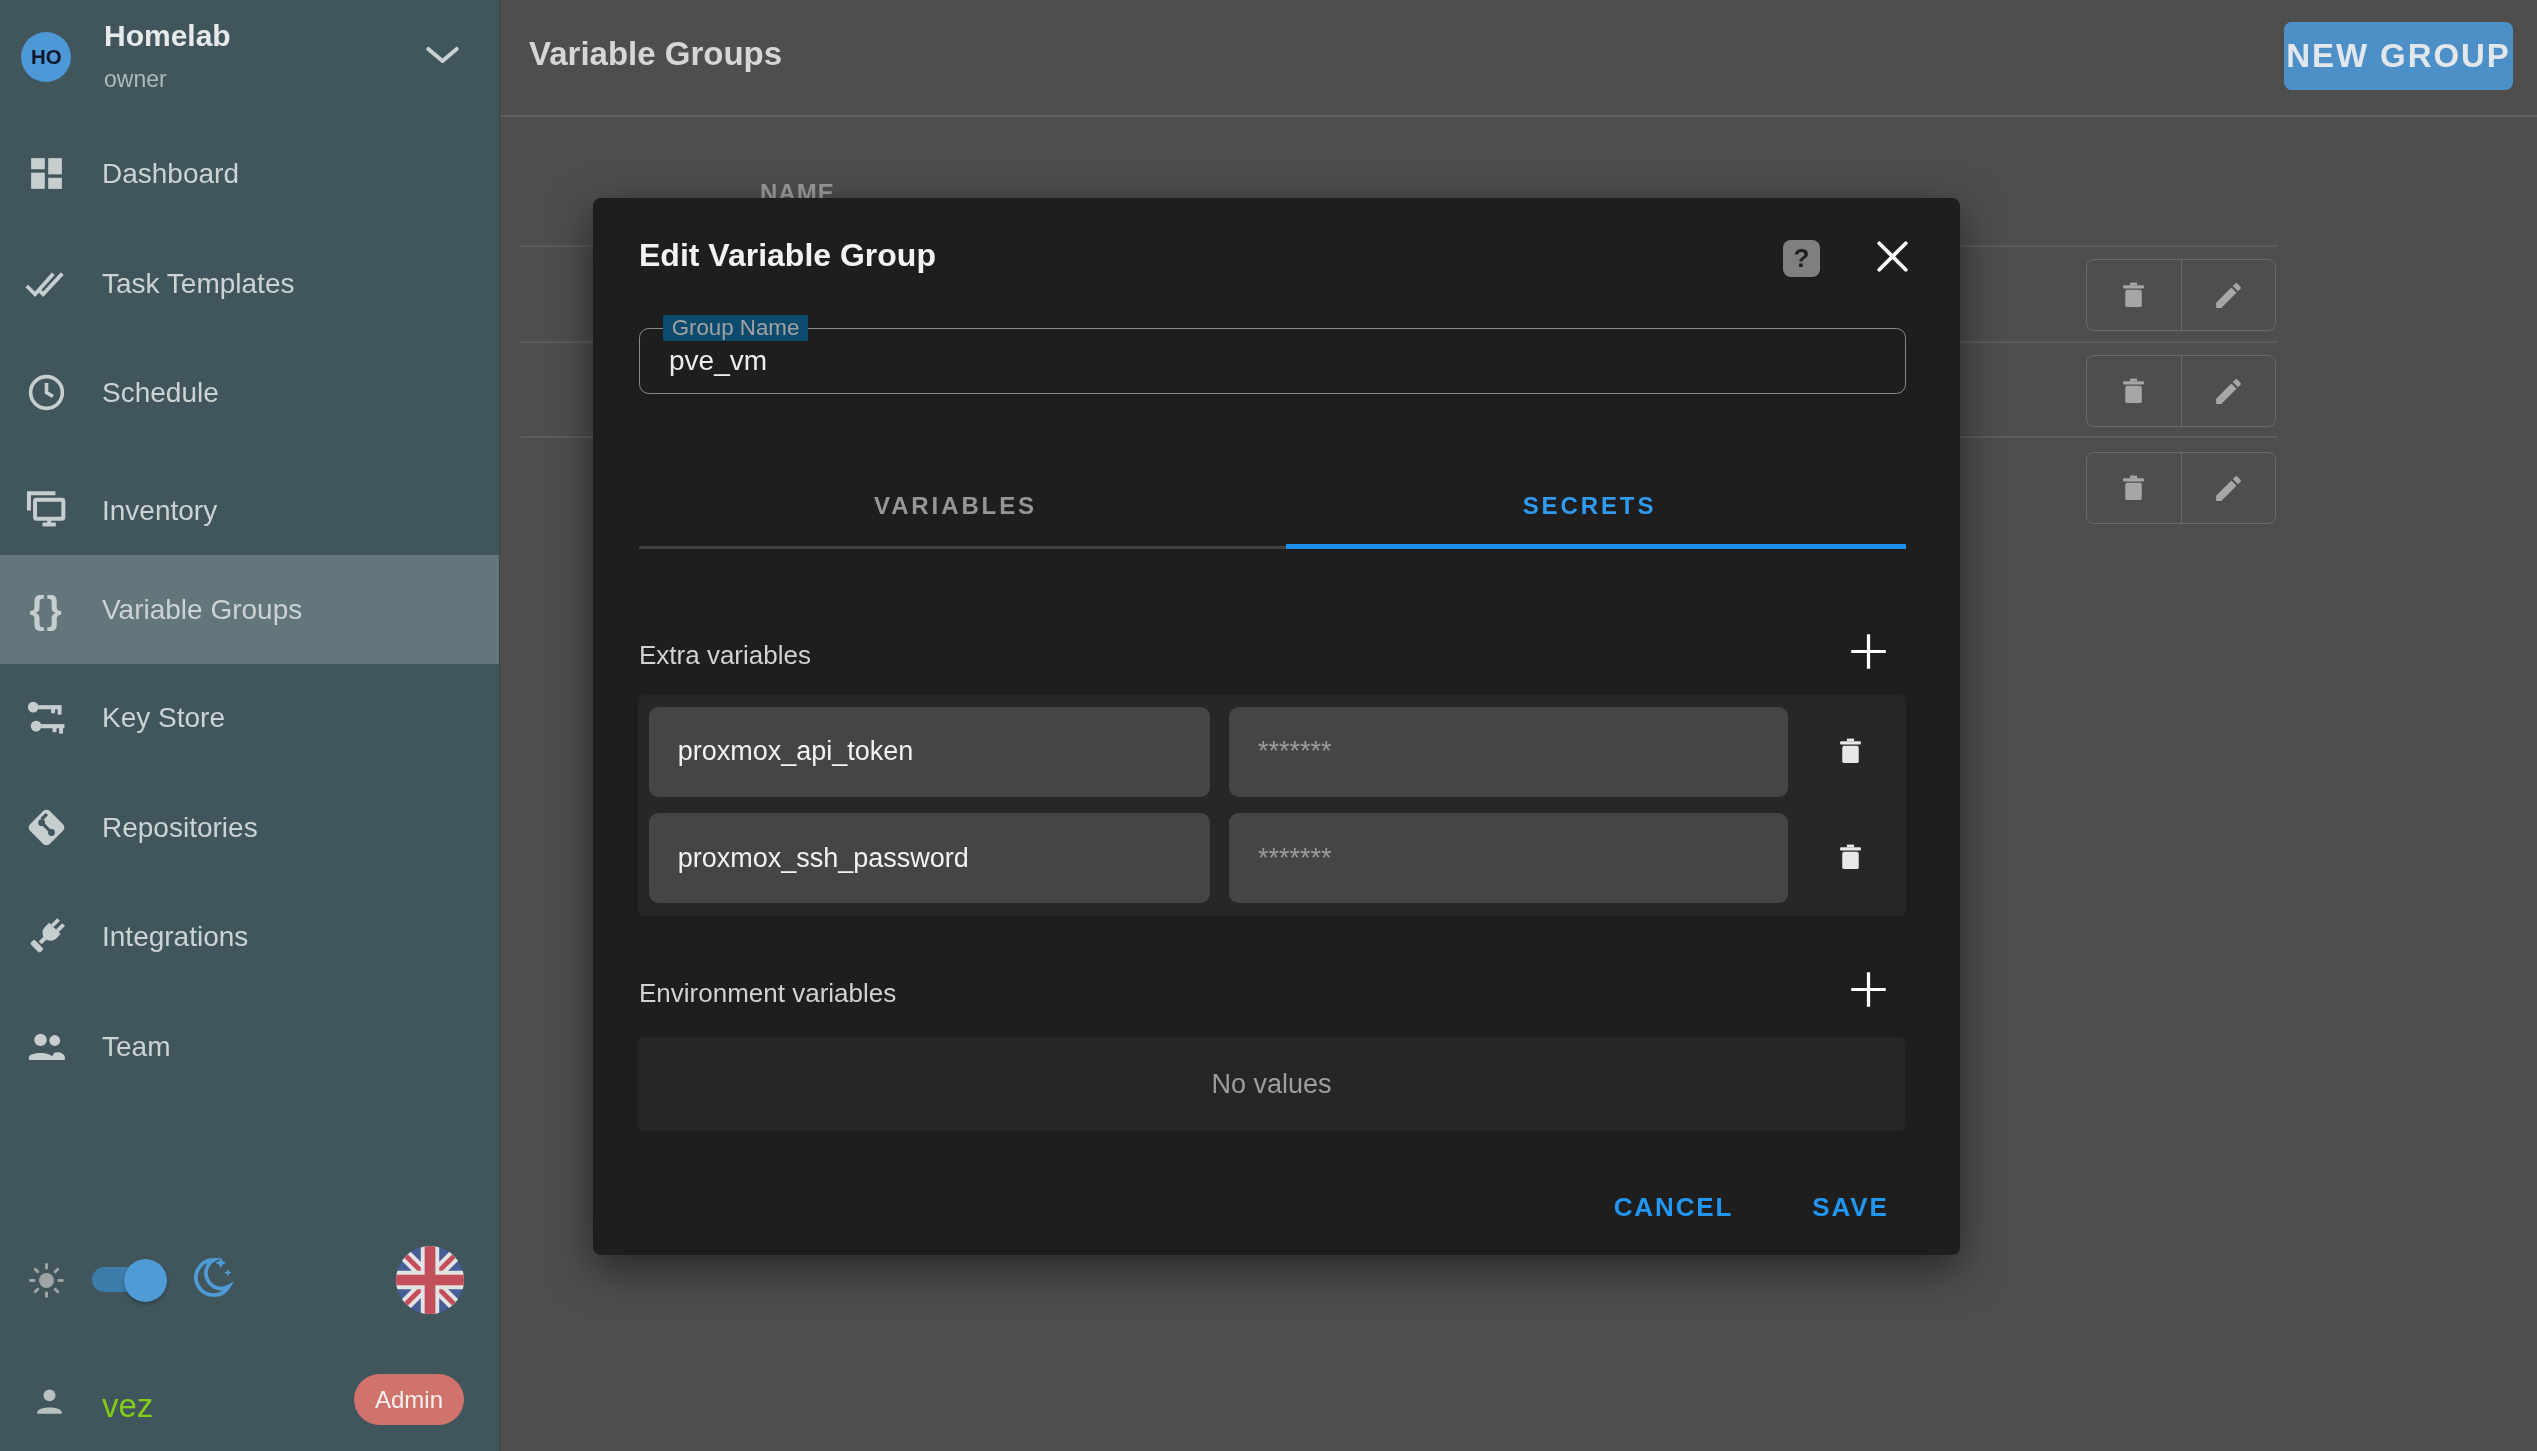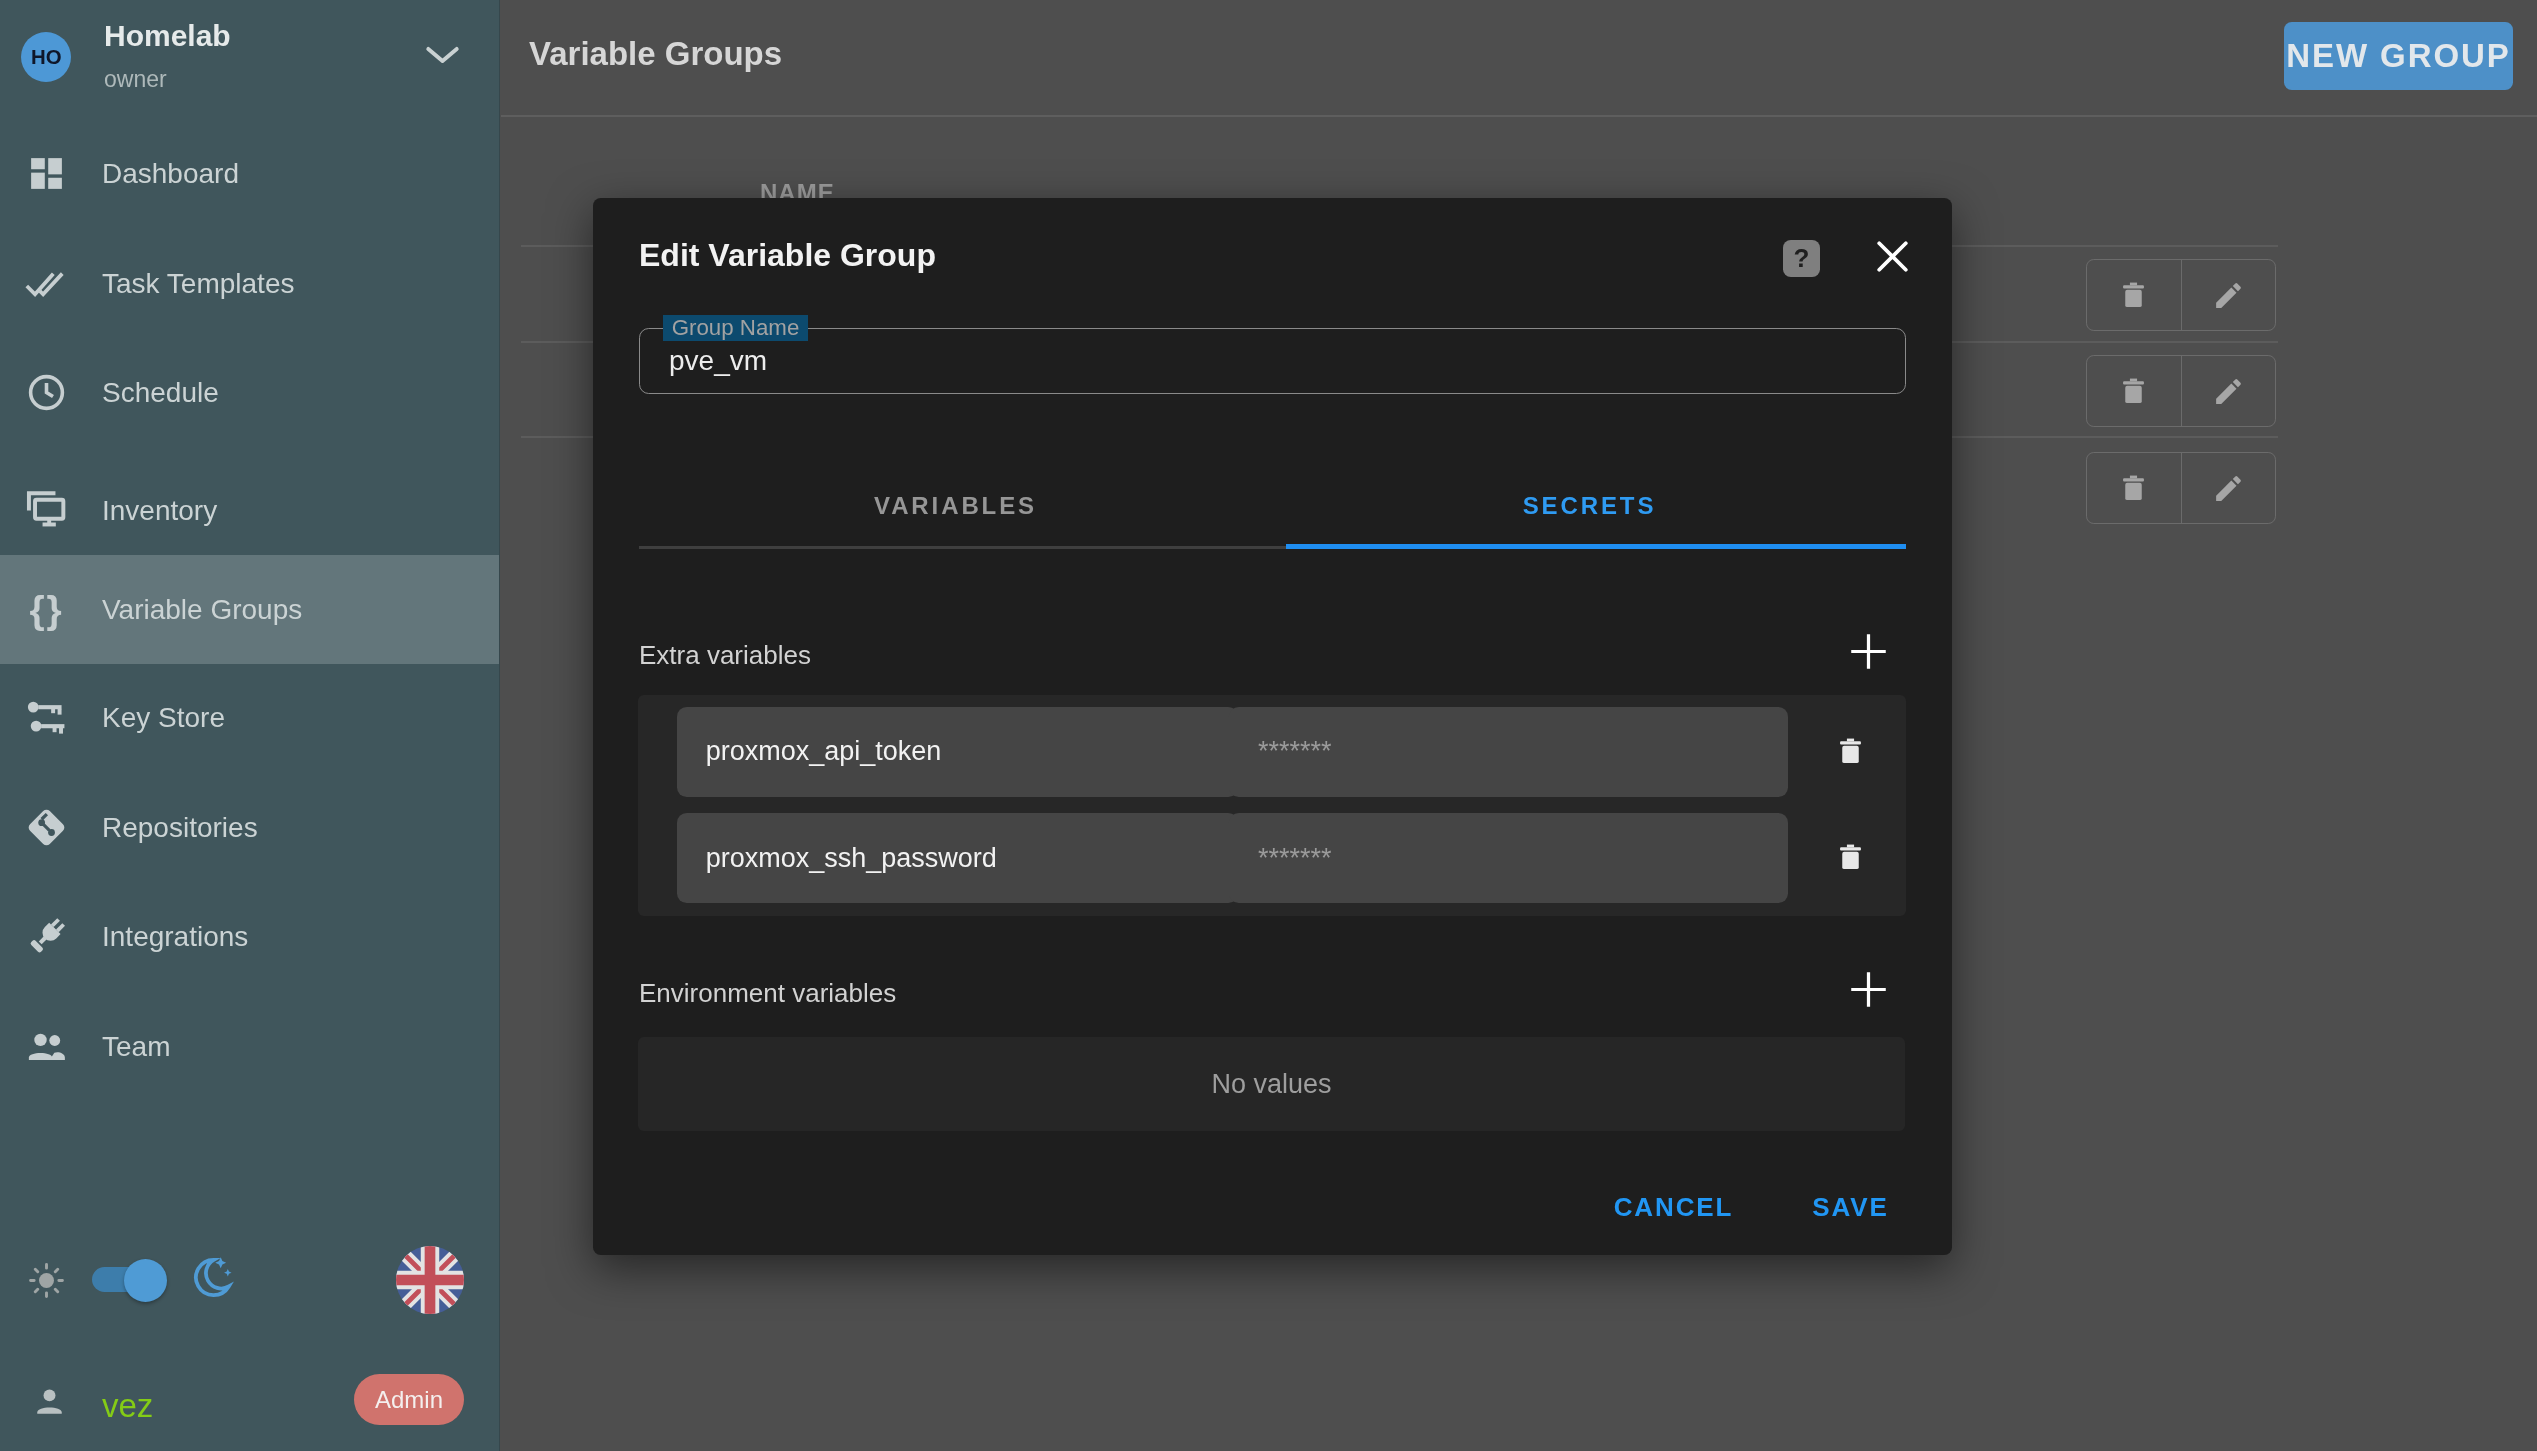--- a/index.html
+++ b/index.html
@@ -44,21 +44,21 @@
               color:#9b9b9b;letter-spacing:1px;}
   .row-divider{position:absolute;left:20.4px;width:1757px;height:1.9px;background:#5c5c5c;}
   .action-group{position:absolute;left:1585px;width:188px;height:70px;border:1.9px solid #6b6b6b;
                 border-radius:7.8px;display:flex;}
   .action-cell{flex:1;display:flex;align-items:center;justify-content:center;color:#a6a6a6;
                cursor:pointer;}
   .action-cell + .action-cell{border-left:1.9px solid #6b6b6b;}
 
   
   #modal{position:absolute;left:593px;top:198px;width:1359px;height:1057px;background:#1e1e1e;
-         border-radius:7.8px;box-shadow:0 13.6px 44px rgba(0,0,0,.5);}
+         border-radius:7.8px;box-shadow:0 13.6px 44px rgba(0,0,0,.5);padding-left:8px;}
   .modal-title{position:absolute;left:46px;top:39px;font-size:32px;font-weight:bold;color:#f2f2f2;}
   .help-chip{position:absolute;left:1190px;top:42px;width:37px;height:37px;border-radius:7.8px;
              background:#7f7f7f;color:#1f1f1f;font-size:26px;font-weight:bold;
              display:flex;align-items:center;justify-content:center;cursor:pointer;}
   .close-x{position:absolute;left:1284px;top:43px;width:31px;height:31px;color:#ffffff;cursor:pointer;}
   .field-outline{position:absolute;left:46px;top:130px;width:1267px;height:66px;
                  border:1.9px solid #8a8a8a;border-radius:9.7px;box-sizing:border-box;}
   .field-label{position:absolute;left:23px;top:-13.6px;background:#0c4a6e;padding:0 8.7px;
                font-size:22.3px;color:#a2a2a2;}
   .field-input{position:absolute;left:0;top:0;width:100%;height:100%;background:transparent;
@@ -71,21 +71,21 @@
   .tab-bar-gray{position:absolute;left:46px;top:348px;width:648px;height:2.9px;background:#3f3f3f;}
   .tab-bar-blue{position:absolute;left:693px;top:346px;width:620px;height:4.9px;background:#1f8ef1;}
   .section-label{position:absolute;left:46px;font-size:26px;color:#d2d2d2;}
   .plus-btn{position:absolute;left:1255px;width:41px;height:41px;color:#ffffff;cursor:pointer;}
   .secrets-panel{position:absolute;left:45px;top:497px;width:1268px;height:221px;background:#272727;
                  border-radius:5.8px;}
   .kv-input{position:absolute;height:90px;background:#454545;border:none;outline:none;
             border-radius:9.7px;color:#f2f2f2;font-size:27px;padding:0 29px;box-sizing:border-box;
             font-family:"Liberation Sans",sans-serif;}
   .kv-input::placeholder{color:#9a9a9a;opacity:1;}
-  .kv-name{left:10.7px;width:561px;margin-left:28px;}
+  .kv-name{left:10.7px;width:561px;}
   .kv-value{left:591px;width:559px;}
   .kv-trash{position:absolute;left:1196px;width:33px;height:33px;color:#e8e8e8;cursor:pointer;}
   .novalues-box{position:absolute;left:45px;top:839px;width:1267px;height:94px;background:#262626;
                 border-radius:5.8px;display:flex;align-items:center;justify-content:center;
                 font-size:27px;color:#9e9e9e;}
   .dlg-btn{position:absolute;top:989px;height:41px;display:flex;align-items:center;
            justify-content:center;font-size:26px;font-weight:bold;letter-spacing:1.9px;
            color:#2196f3;cursor:pointer;}
   #btn-cancel{left:1010px;width:141px;}
   #btn-save{left:1204px;width:107px;}

